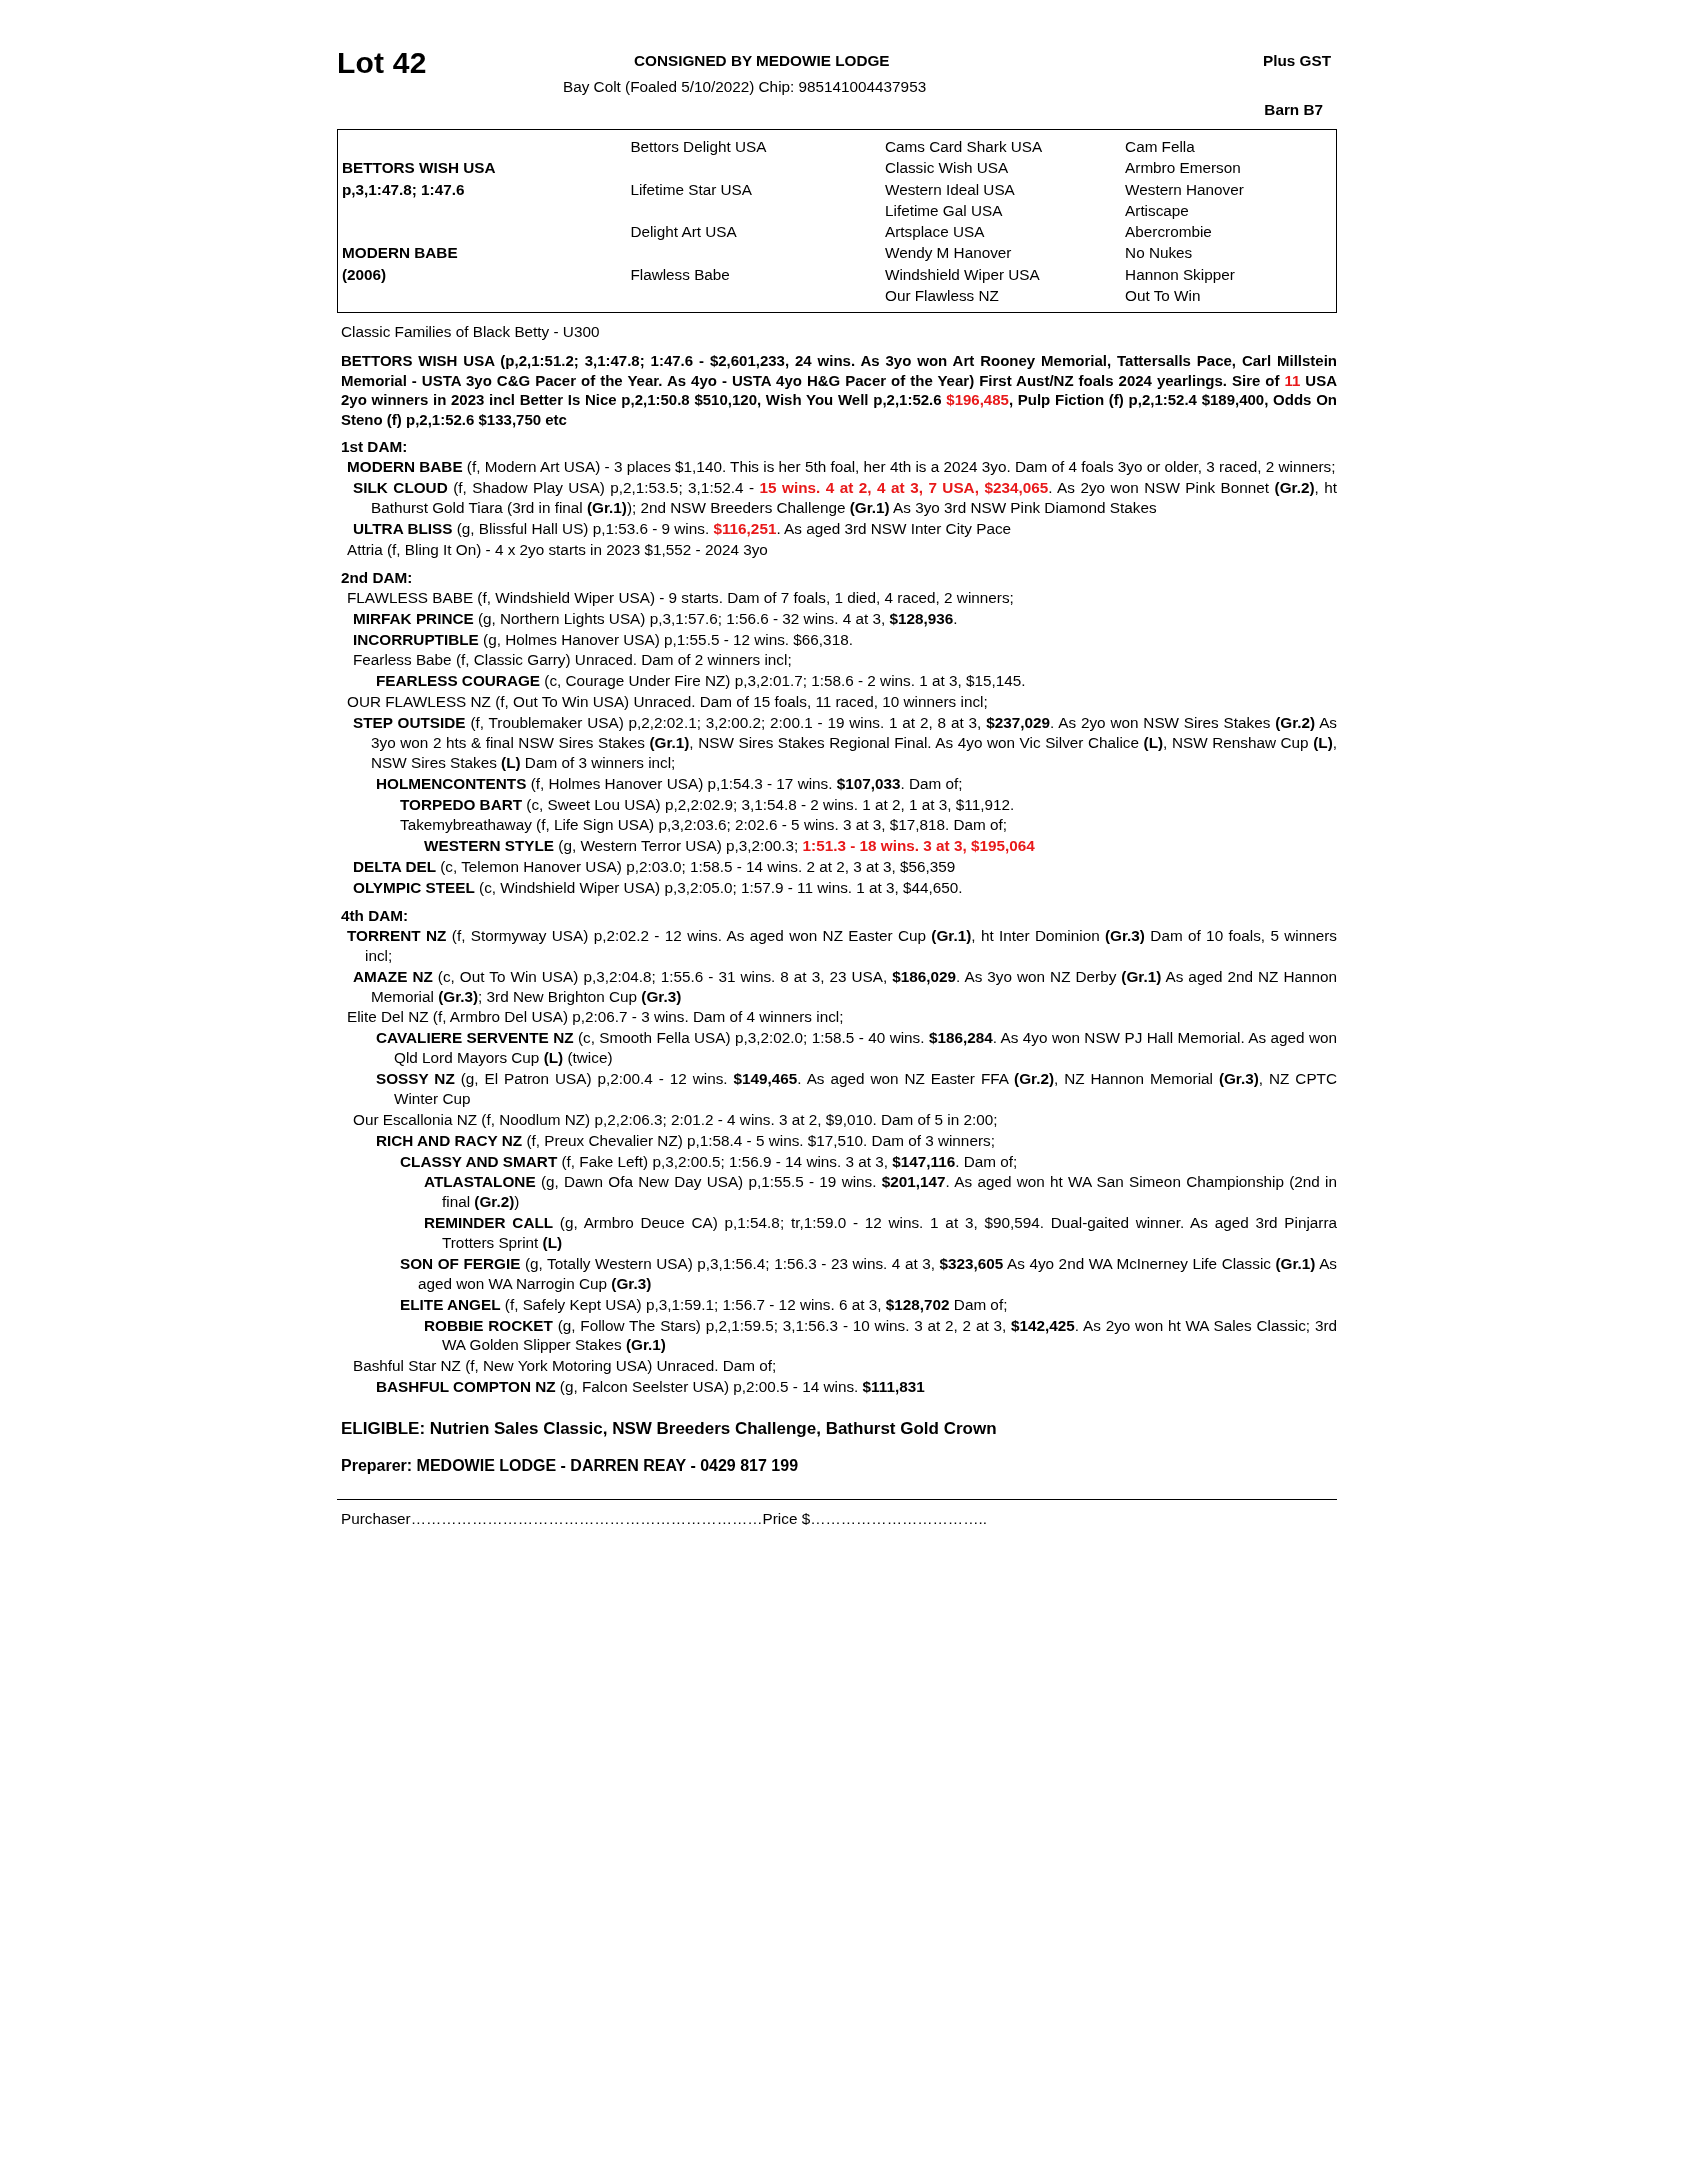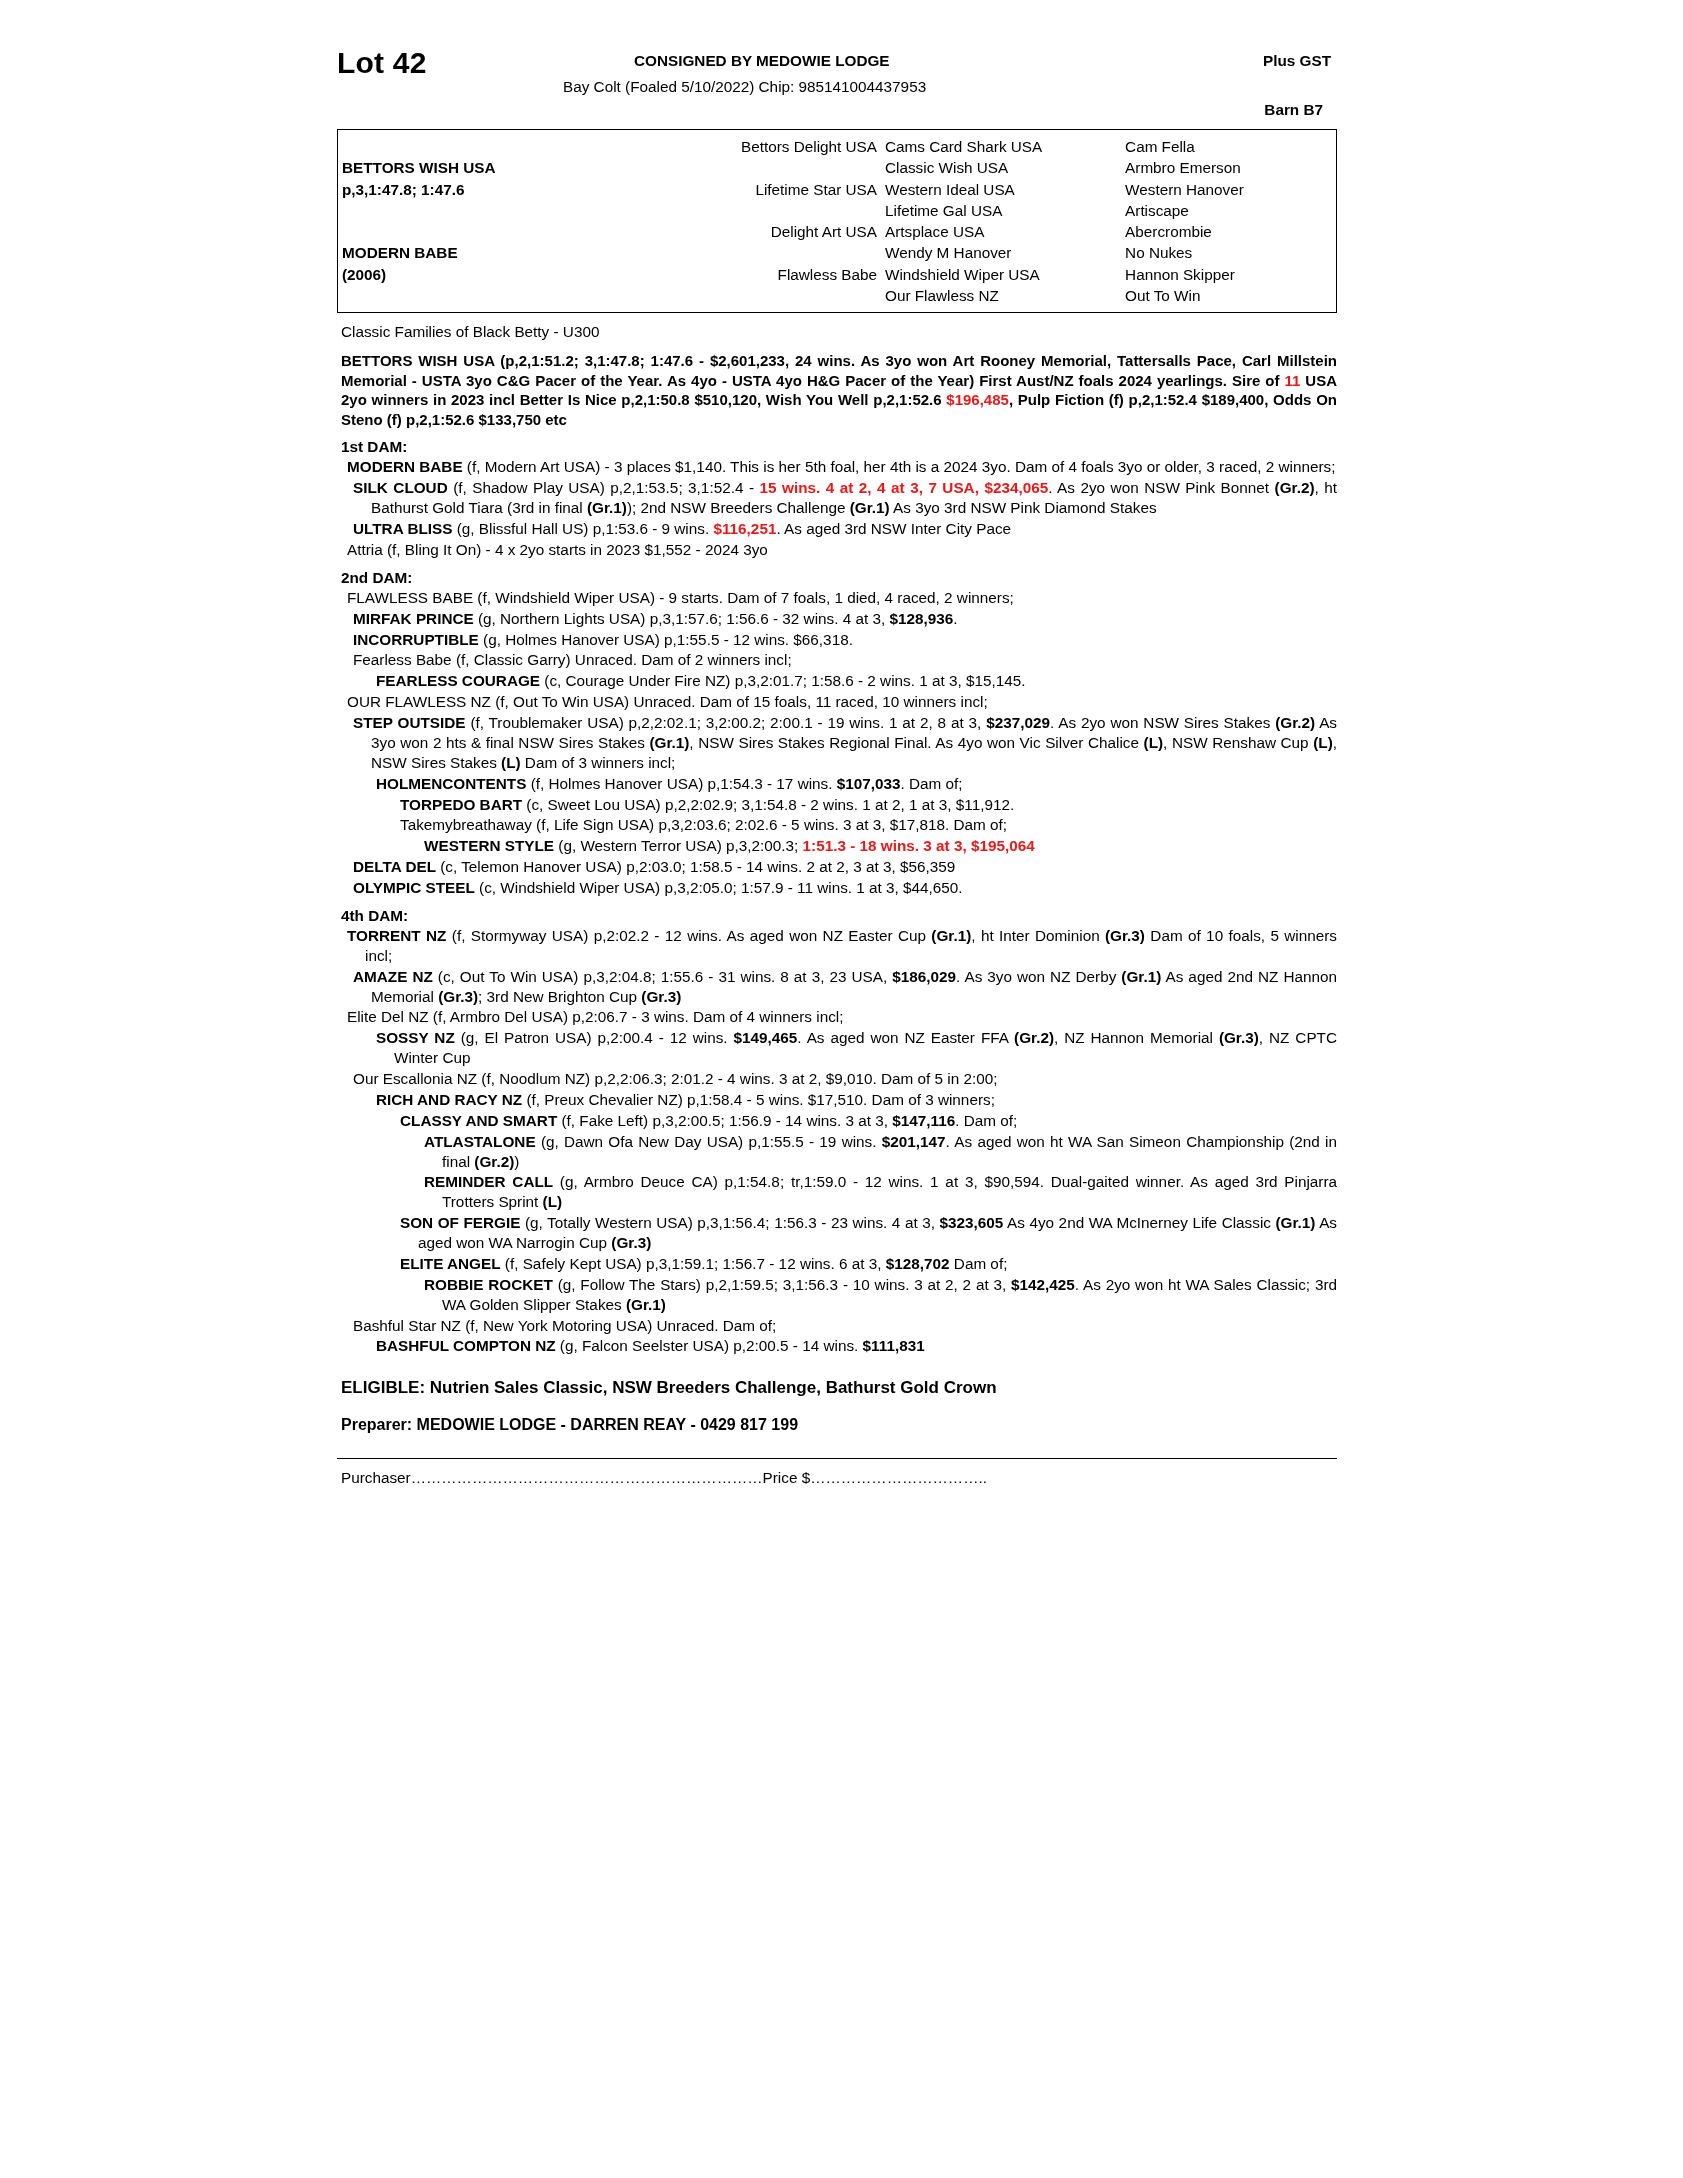--- a/index.html
+++ b/index.html
@@ -78,21 +78,21 @@
     width: 100%;
     font-size: 15.3px;
     line-height: 1.0;
   }
   table.ped td {
     vertical-align: top;
     padding: 3px 4px 3px 4px;
     white-space: nowrap;
   }
   td.c1 { width: 282px; padding-left: 16px; }
-  td.c2 { width: 248px; text-align: right; }
+  td.c2 { width: 248px; }
   td.c3 { width: 233px; }
   td.c4 { width: 208px; }
   .bold { font-weight: bold; }
   .sire-name { font-weight: bold; }
   
   .families {
     margin-top: 10px;
     font-size: 15.3px;
     padding-left: 4px;
   }
@@ -238,20 +238,21 @@
         <div class="line ind2"><span class="bold">HOLMENCONTENTS</span><span> (f, Holmes Hanover USA) p,1:54.3 - 17 wins. </span><span class="bold">$107,033</span><span>. Dam of;</span></div>
         <div class="line ind3"><span class="bold">TORPEDO BART</span><span> (c, Sweet Lou USA) p,2,2:02.9; 3,1:54.8 - 2 wins. 1 at 2, 1 at 3, $11,912.</span></div>
         <div class="line ind3"><span>Takemybreathaway (f, Life Sign USA) p,3,2:03.6; 2:02.6 - 5 wins. 3 at 3, $17,818. Dam of;</span></div>
         <div class="line ind4"><span class="bold">WESTERN STYLE</span><span> (g, Western Terror USA) p,3,2:00.3; </span><span class="red bold">1:51.3 - 18 wins. 3 at 3, $195,064</span></div>
         <div class="line ind1"><span class="bold">DELTA DEL</span><span> (c, Telemon Hanover USA) p,2:03.0; 1:58.5 - 14 wins. 2 at 2, 3 at 3, $56,359</span></div>
         <div class="line ind1"><span class="bold">OLYMPIC STEEL</span><span> (c, Windshield Wiper USA) p,3,2:05.0; 1:57.9 - 11 wins. 1 at 3, $44,650.</span></div>
         <div class="damhead">4th DAM:</div>
         <div class="line ind0b"><span class="bold">TORRENT NZ</span><span> (f, Stormyway USA) p,2:02.2 - 12 wins. As aged won NZ Easter Cup </span><span class="bold">(Gr.1)</span><span>, ht Inter Dominion </span><span class="bold">(Gr.3)</span><span> Dam of 10 foals, 5 winners incl;</span></div>
         <div class="line ind1"><span class="bold">AMAZE NZ</span><span> (c, Out To Win USA) p,3,2:04.8; 1:55.6 - 31 wins. 8 at 3, 23 USA, </span><span class="bold">$186,029</span><span>. As 3yo won NZ Derby </span><span class="bold">(Gr.1)</span><span> As aged 2nd NZ Hannon Memorial </span><span class="bold">(Gr.3)</span><span>; 3rd New Brighton Cup </span><span class="bold">(Gr.3)</span></div>
         <div class="line ind0b"><span>Elite Del NZ (f, Armbro Del USA) p,2:06.7 - 3 wins. Dam of 4 winners incl;</span></div>
+        <div class="line ind2"><span class="bold">CAVALIERE SERVENTE NZ</span><span> (c, Smooth Fella USA) p,3,2:02.0; 1:58.5 - 40 wins. </span><span class="bold">$186,284</span><span>. As 4yo won NSW PJ Hall Memorial. As aged won Qld Lord Mayors Cup </span><span class="bold">(L)</span><span> (twice)</span></div>
         <div class="line ind2"><span class="bold">SOSSY NZ</span><span> (g, El Patron USA) p,2:00.4 - 12 wins. </span><span class="bold">$149,465</span><span>. As aged won NZ Easter FFA </span><span class="bold">(Gr.2)</span><span>, NZ Hannon Memorial </span><span class="bold">(Gr.3)</span><span>, NZ CPTC Winter Cup</span></div>
         <div class="line ind1"><span>Our Escallonia NZ (f, Noodlum NZ) p,2,2:06.3; 2:01.2 - 4 wins. 3 at 2, $9,010. Dam of 5 in 2:00;</span></div>
         <div class="line ind2"><span class="bold">RICH AND RACY NZ</span><span> (f, Preux Chevalier NZ) p,1:58.4 - 5 wins. $17,510. Dam of 3 winners;</span></div>
         <div class="line ind3"><span class="bold">CLASSY AND SMART</span><span> (f, Fake Left) p,3,2:00.5; 1:56.9 - 14 wins. 3 at 3, </span><span class="bold">$147,116</span><span>. Dam of;</span></div>
         <div class="line ind4"><span class="bold">ATLASTALONE</span><span> (g, Dawn Ofa New Day USA) p,1:55.5 - 19 wins. </span><span class="bold">$201,147</span><span>. As aged won ht WA San Simeon Championship (2nd in final </span><span class="bold">(Gr.2)</span><span>)</span></div>
         <div class="line ind4"><span class="bold">REMINDER CALL</span><span> (g, Armbro Deuce CA) p,1:54.8; tr,1:59.0 - 12 wins. 1 at 3, $90,594. Dual-gaited winner. As aged 3rd Pinjarra Trotters Sprint </span><span class="bold">(L)</span></div>
         <div class="line ind3"><span class="bold">SON OF FERGIE</span><span> (g, Totally Western USA) p,3,1:56.4; 1:56.3 - 23 wins. 4 at 3, </span><span class="bold">$323,605</span><span> As 4yo 2nd WA McInerney Life Classic </span><span class="bold">(Gr.1)</span><span> As aged won WA Narrogin Cup </span><span class="bold">(Gr.3)</span></div>
         <div class="line ind3"><span class="bold">ELITE ANGEL</span><span> (f, Safely Kept USA) p,3,1:59.1; 1:56.7 - 12 wins. 6 at 3, </span><span class="bold">$128,702</span><span> Dam of;</span></div>
         <div class="line ind4"><span class="bold">ROBBIE ROCKET</span><span> (g, Follow The Stars) p,2,1:59.5; 3,1:56.3 - 10 wins. 3 at 2, 2 at 3, </span><span class="bold">$142,425</span><span>. As 2yo won ht WA Sales Classic; 3rd WA Golden Slipper Stakes </span><span class="bold">(Gr.1)</span></div>
         <div class="line ind1"><span>Bashful Star NZ (f, New York Motoring USA) Unraced. Dam of;</span></div>

